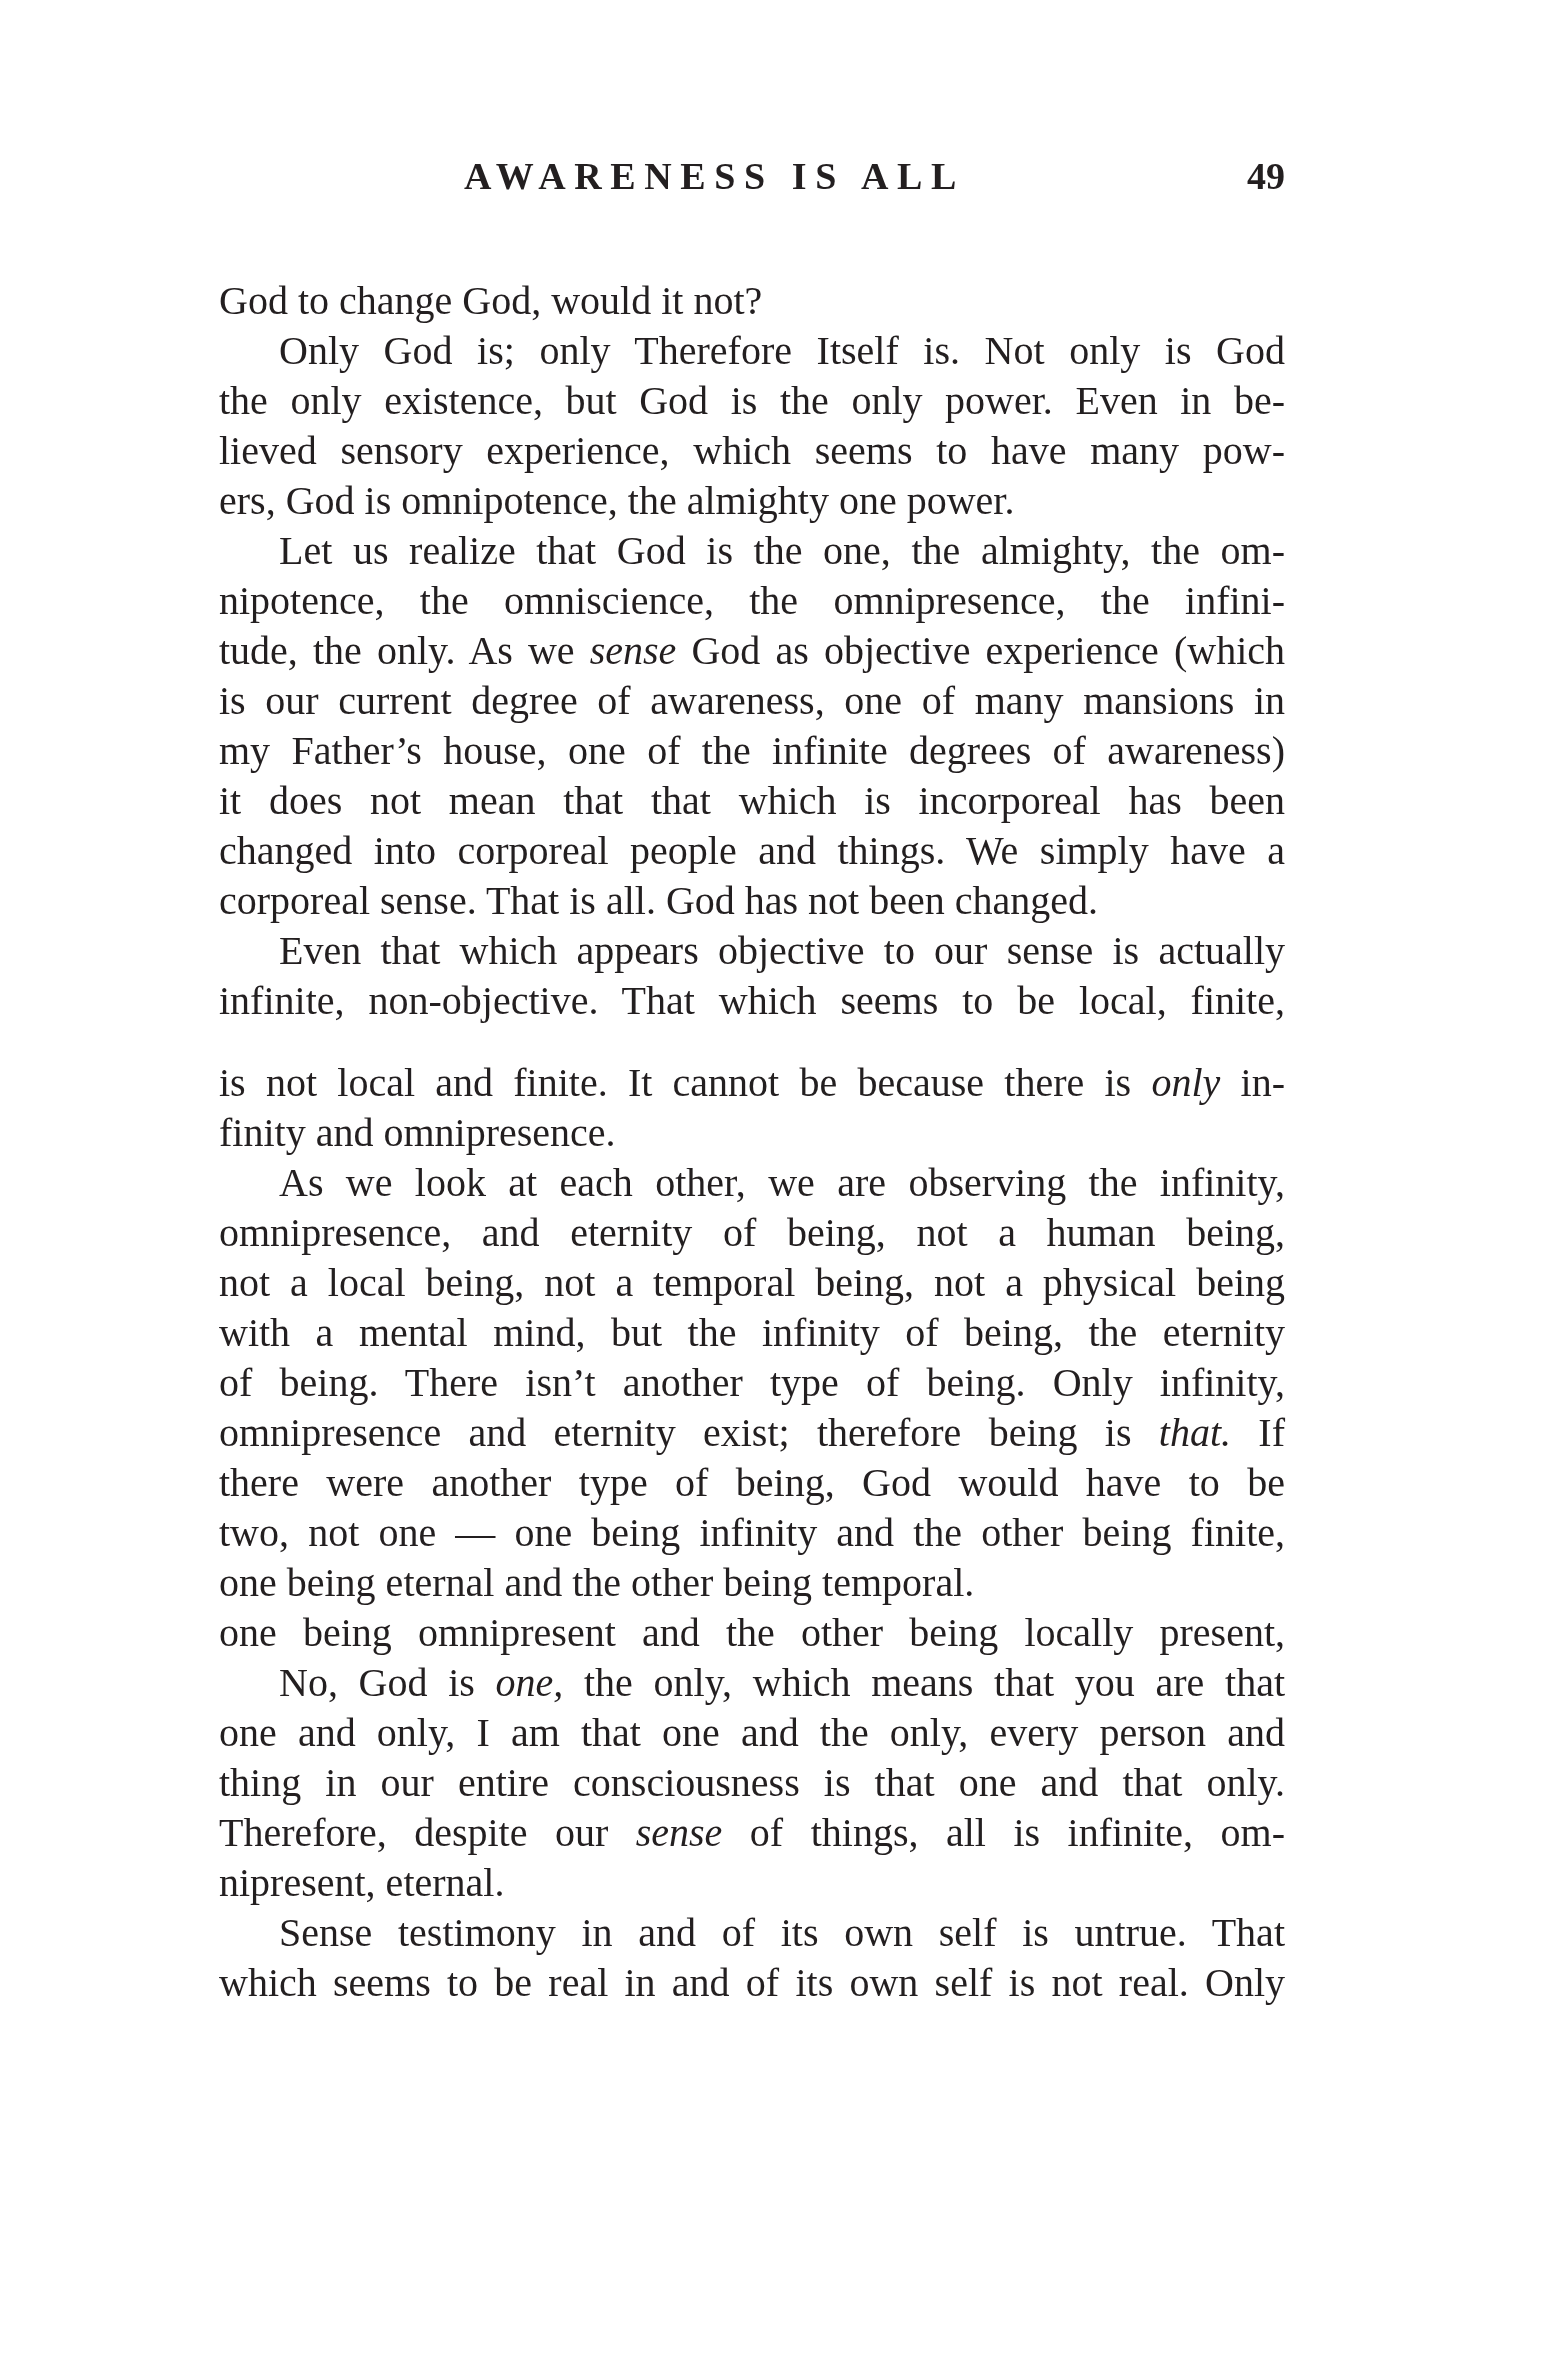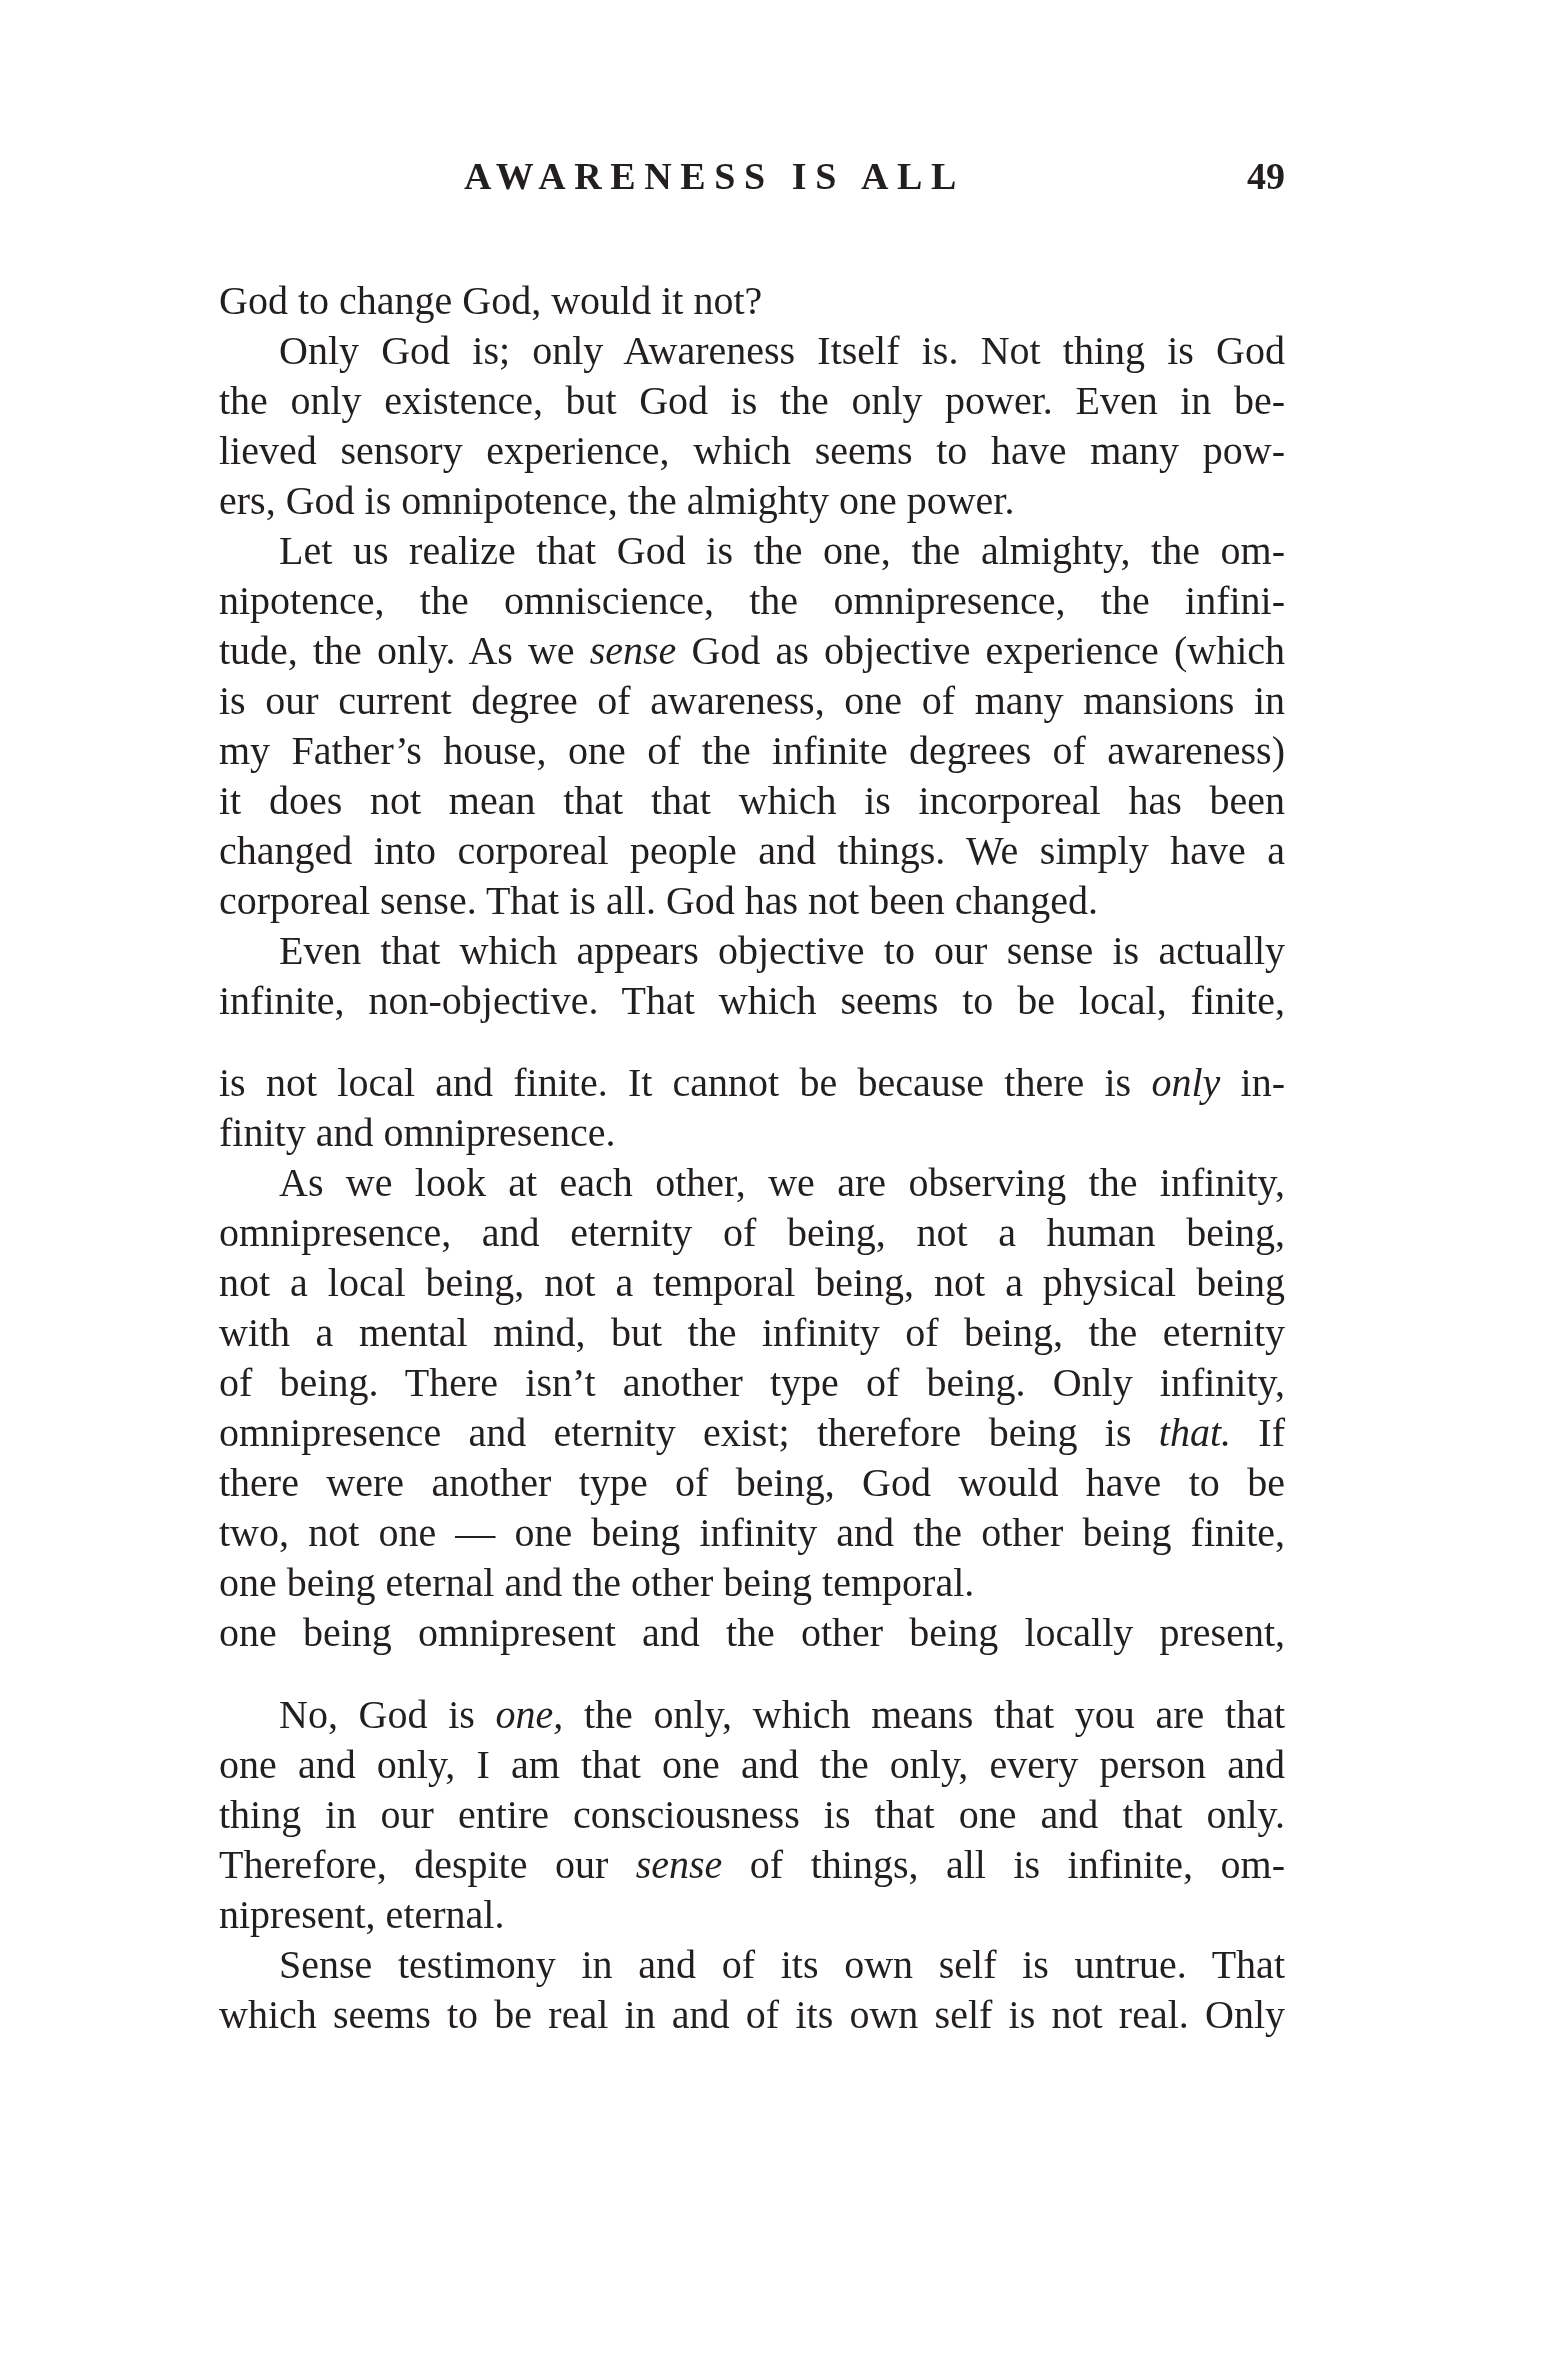--- a/index.html
+++ b/index.html
@@ -17,21 +17,21 @@
 </head>
 <body>
 
 <div class="header">
   <span class="running-head">AWARENESS IS ALL</span>
   <span class="folio">49</span>
 </div>
 
 <div class="body" id="body">
     <div class="line last">God to change God, would it not?</div>
-    <div class="line indent">Only God is; only Awareness Itself is. Not thing is God</div>
+    <div class="line indent">Only God is; only Therefore Itself is. Not only is God</div>
     <div class="line">the only existence, but God is the only power. Even in be-</div>
     <div class="line">lieved sensory experience, which seems to have many pow-</div>
     <div class="line last">ers, God is omnipotence, the almighty one power.</div>
     <div class="line indent">Let us realize that God is the one, the almighty, the om-</div>
     <div class="line">nipotence, the omniscience, the omnipresence, the infini-</div>
     <div class="line" style="white-space: pre;"><span>tude, the only. As we </span><em>sense</em><span> God as objective experience (which</span></div>
     <div class="line">is our current degree of awareness, one of many mansions in</div>
     <div class="line">my Father’s house, one of the infinite degrees of awareness)</div>
     <div class="line">it does not mean that that which is incorporeal has been</div>
     <div class="line">changed into corporeal people and things. We simply have a</div>
@@ -43,21 +43,21 @@
     <div class="line indent">As we look at each other, we are observing the infinity,</div>
     <div class="line">omnipresence, and eternity of being, not a human being,</div>
     <div class="line">not a local being, not a temporal being, not a physical being</div>
     <div class="line">with a mental mind, but the infinity of being, the eternity</div>
     <div class="line">of being. There isn’t another type of being. Only infinity,</div>
     <div class="line" style="white-space: pre;"><span>omnipresence and eternity exist; therefore being is </span><em>that.</em><span> If</span></div>
     <div class="line">there were another type of being, God would have to be</div>
     <div class="line">two, not one — one being infinity and the other being finite,</div>
     <div class="line last">one being eternal and the other being temporal.</div>
     <div class="line">one being omnipresent and the other being locally present,</div>
-    <div class="line indent" style="white-space: pre; margin-top: 32px;"><span>No, God is </span><em>one,</em><span> the only, which means that you are that</span></div>
+    <div class="line indent" style="white-space: pre;"><span>No, God is </span><em>one,</em><span> the only, which means that you are that</span></div>
     <div class="line">one and only, I am that one and the only, every person and</div>
     <div class="line">thing in our entire consciousness is that one and that only.</div>
     <div class="line" style="white-space: pre;"><span>Therefore, despite our </span><em>sense</em><span> of things, all is infinite, om-</span></div>
     <div class="line last">nipresent, eternal.</div>
     <div class="line indent">Sense testimony in and of its own self is untrue. That</div>
     <div class="line">which seems to be real in and of its own self is not real. Only</div>
   </div>
 
 
 </body></html>

